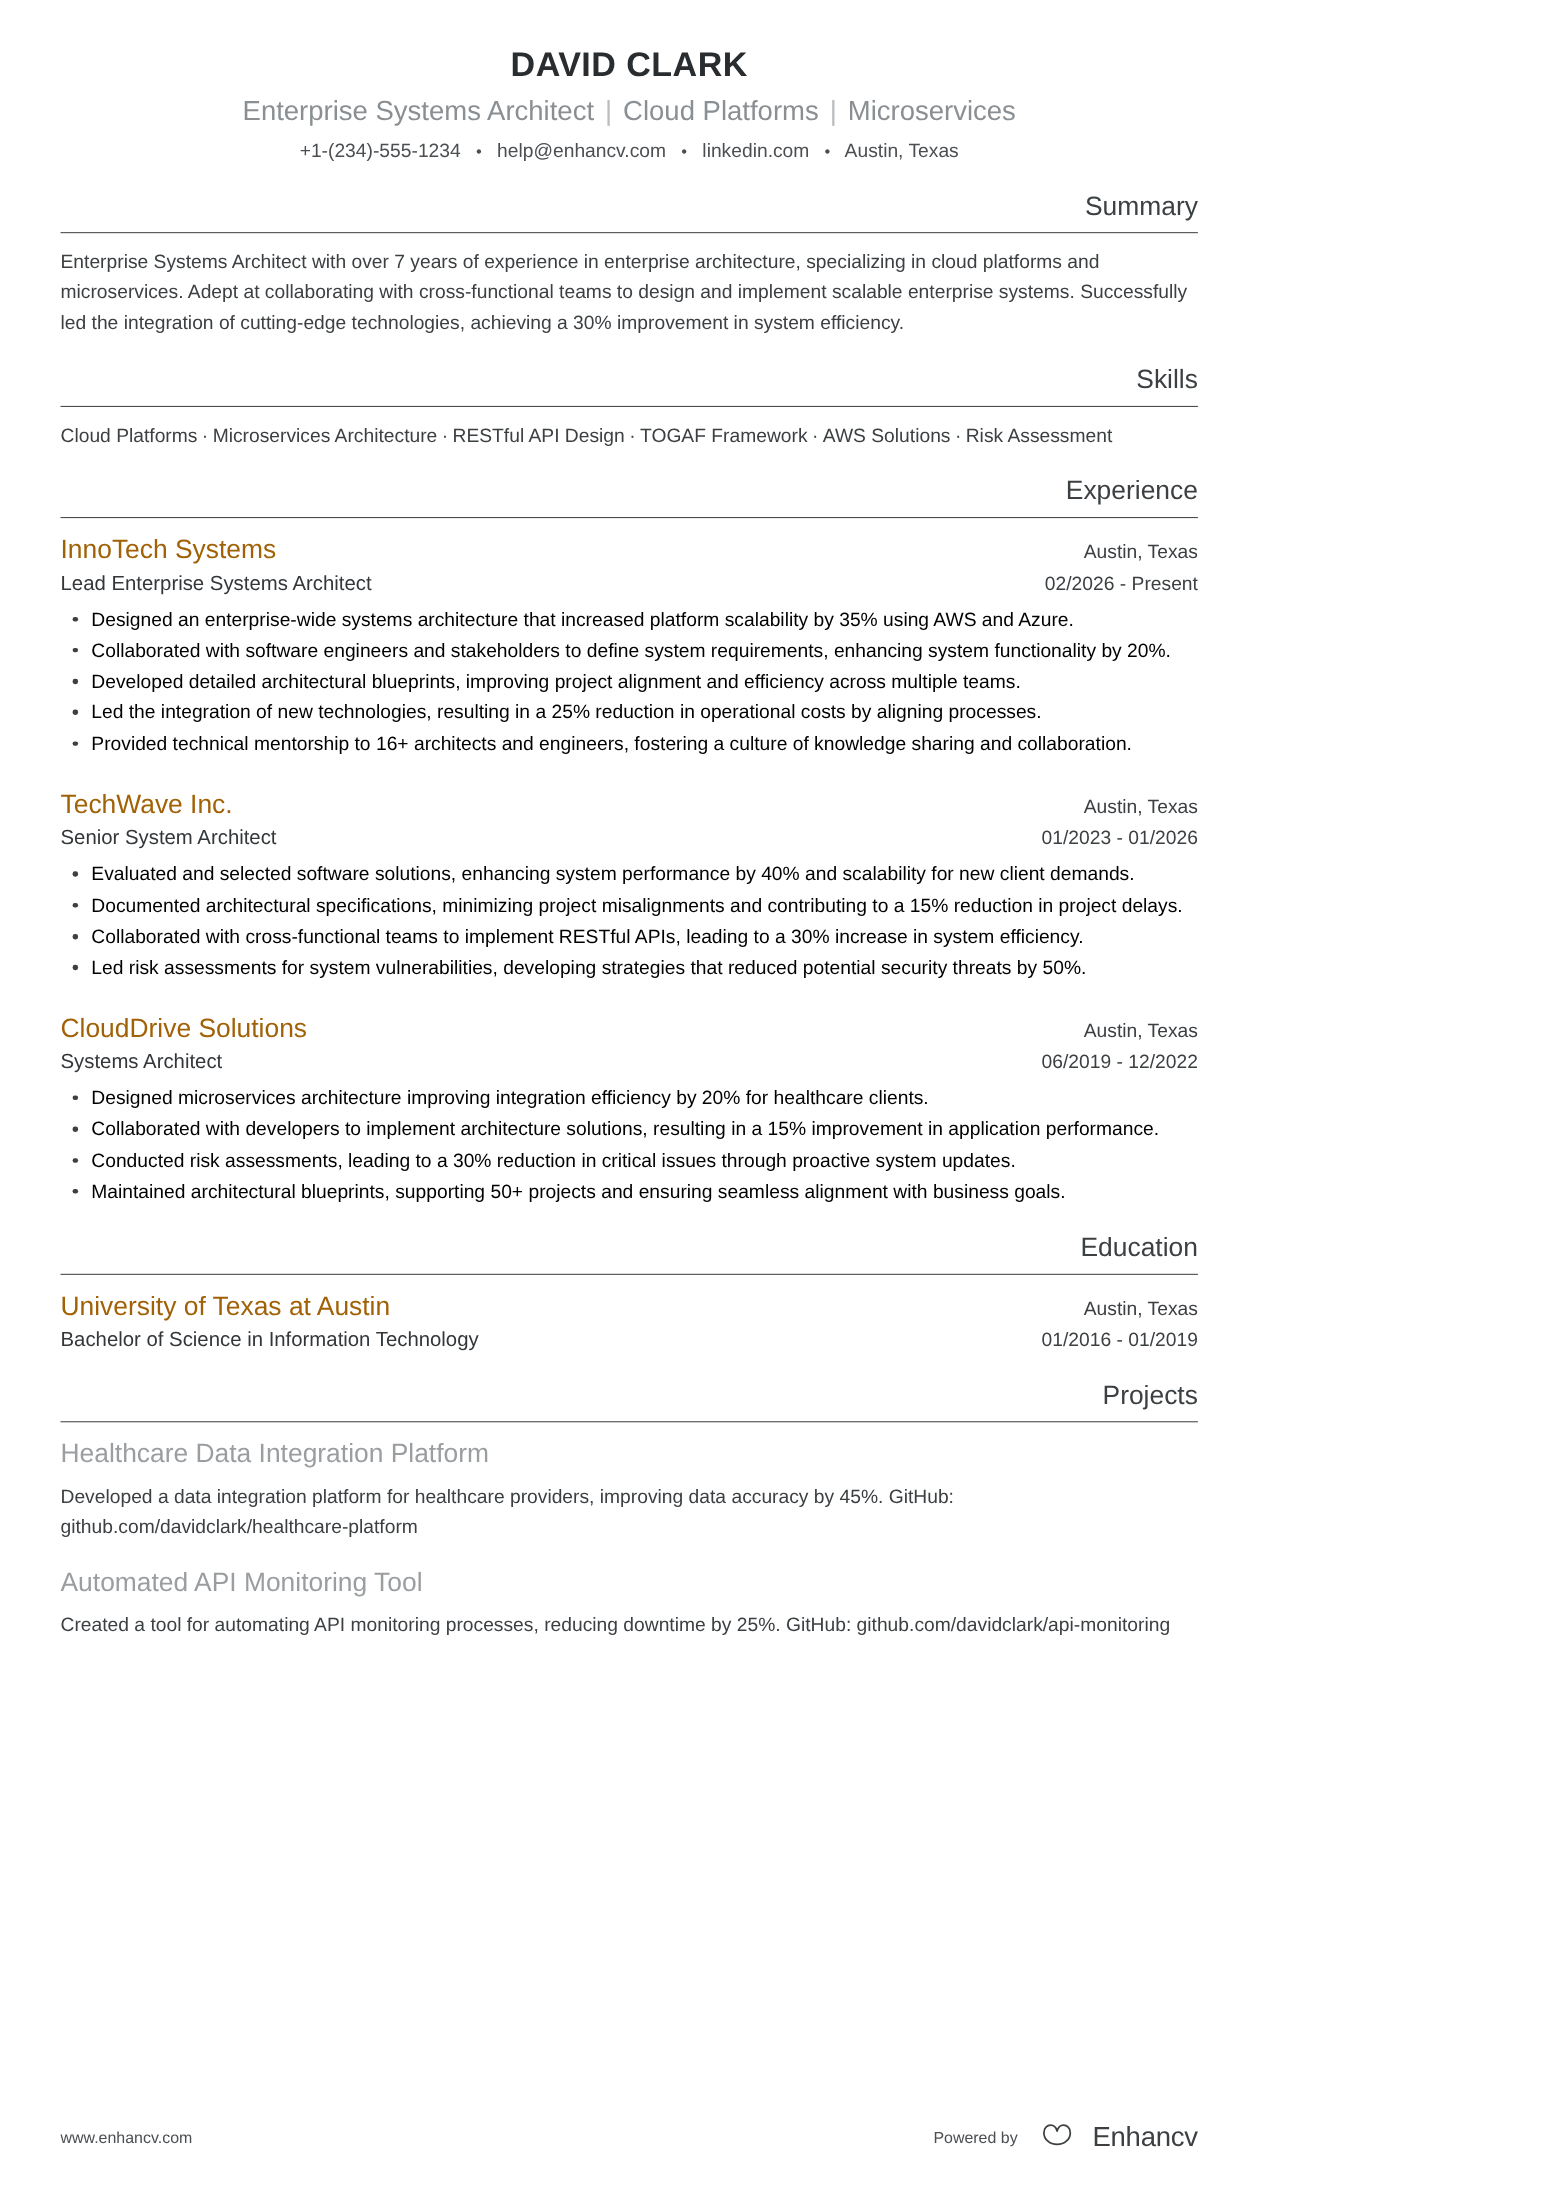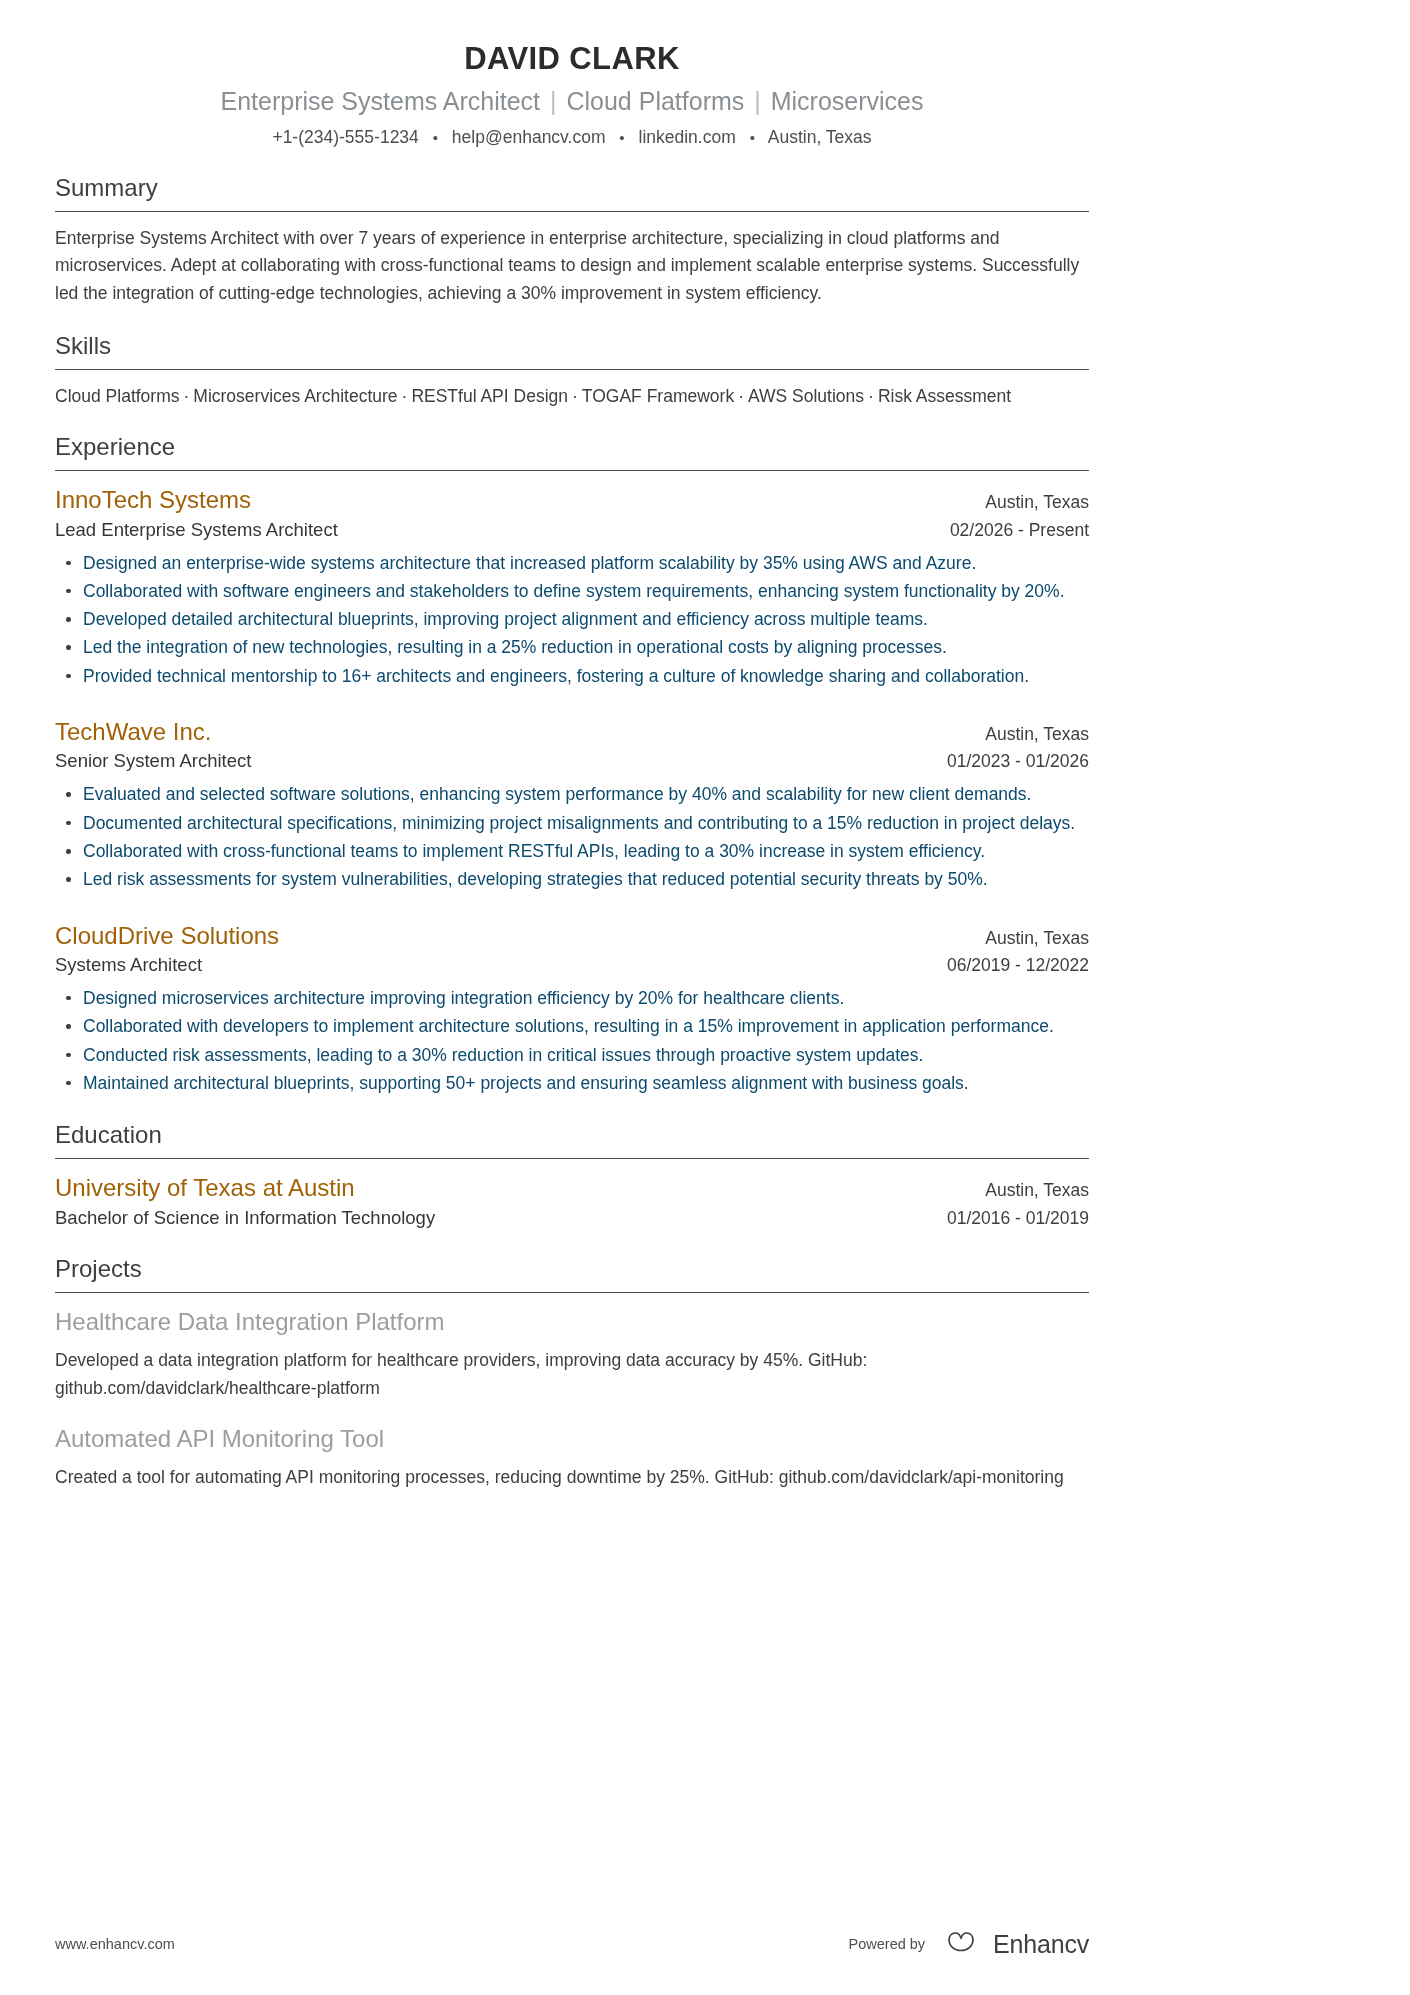--- a/index.html
+++ b/index.html
@@ -41,21 +41,21 @@
     font-size: 17.5px;
     color: #4b4f52;
     margin-top: 6px;
     line-height: 1.4;
   }
   .hdr-contact .dot { padding: 0 9px; color: #4b4f52; font-size: 15px; }
 
   
   .section { margin-top: 22px; }
   .section-title {
-    text-align: left;
+    text-align: right;
     font-size: 24px;
     color: #3c4043;
     font-weight: 400;
     line-height: 1.3;
     padding-bottom: 8px;
   }
   .rule {
     border-bottom: 1.6px solid #4a4e51;
     width: 100%;
   }
@@ -107,21 +107,21 @@
   ul.bullets {
     list-style: none;
     margin-top: 7px;
     padding-left: 2px;
   }
   ul.bullets li {
     position: relative;
     padding-left: 26px;
     font-size: 17.5px;
     line-height: 1.56;
-    color: #0c4a6e;
+    color: #000000;
     margin-bottom: 1px;
   }
   ul.bullets li::before {
     content: "";
     position: absolute;
     left: 9px;
     top: 11px;
     width: 4.5px;
     height: 4.5px;
     border-radius: 50%;

